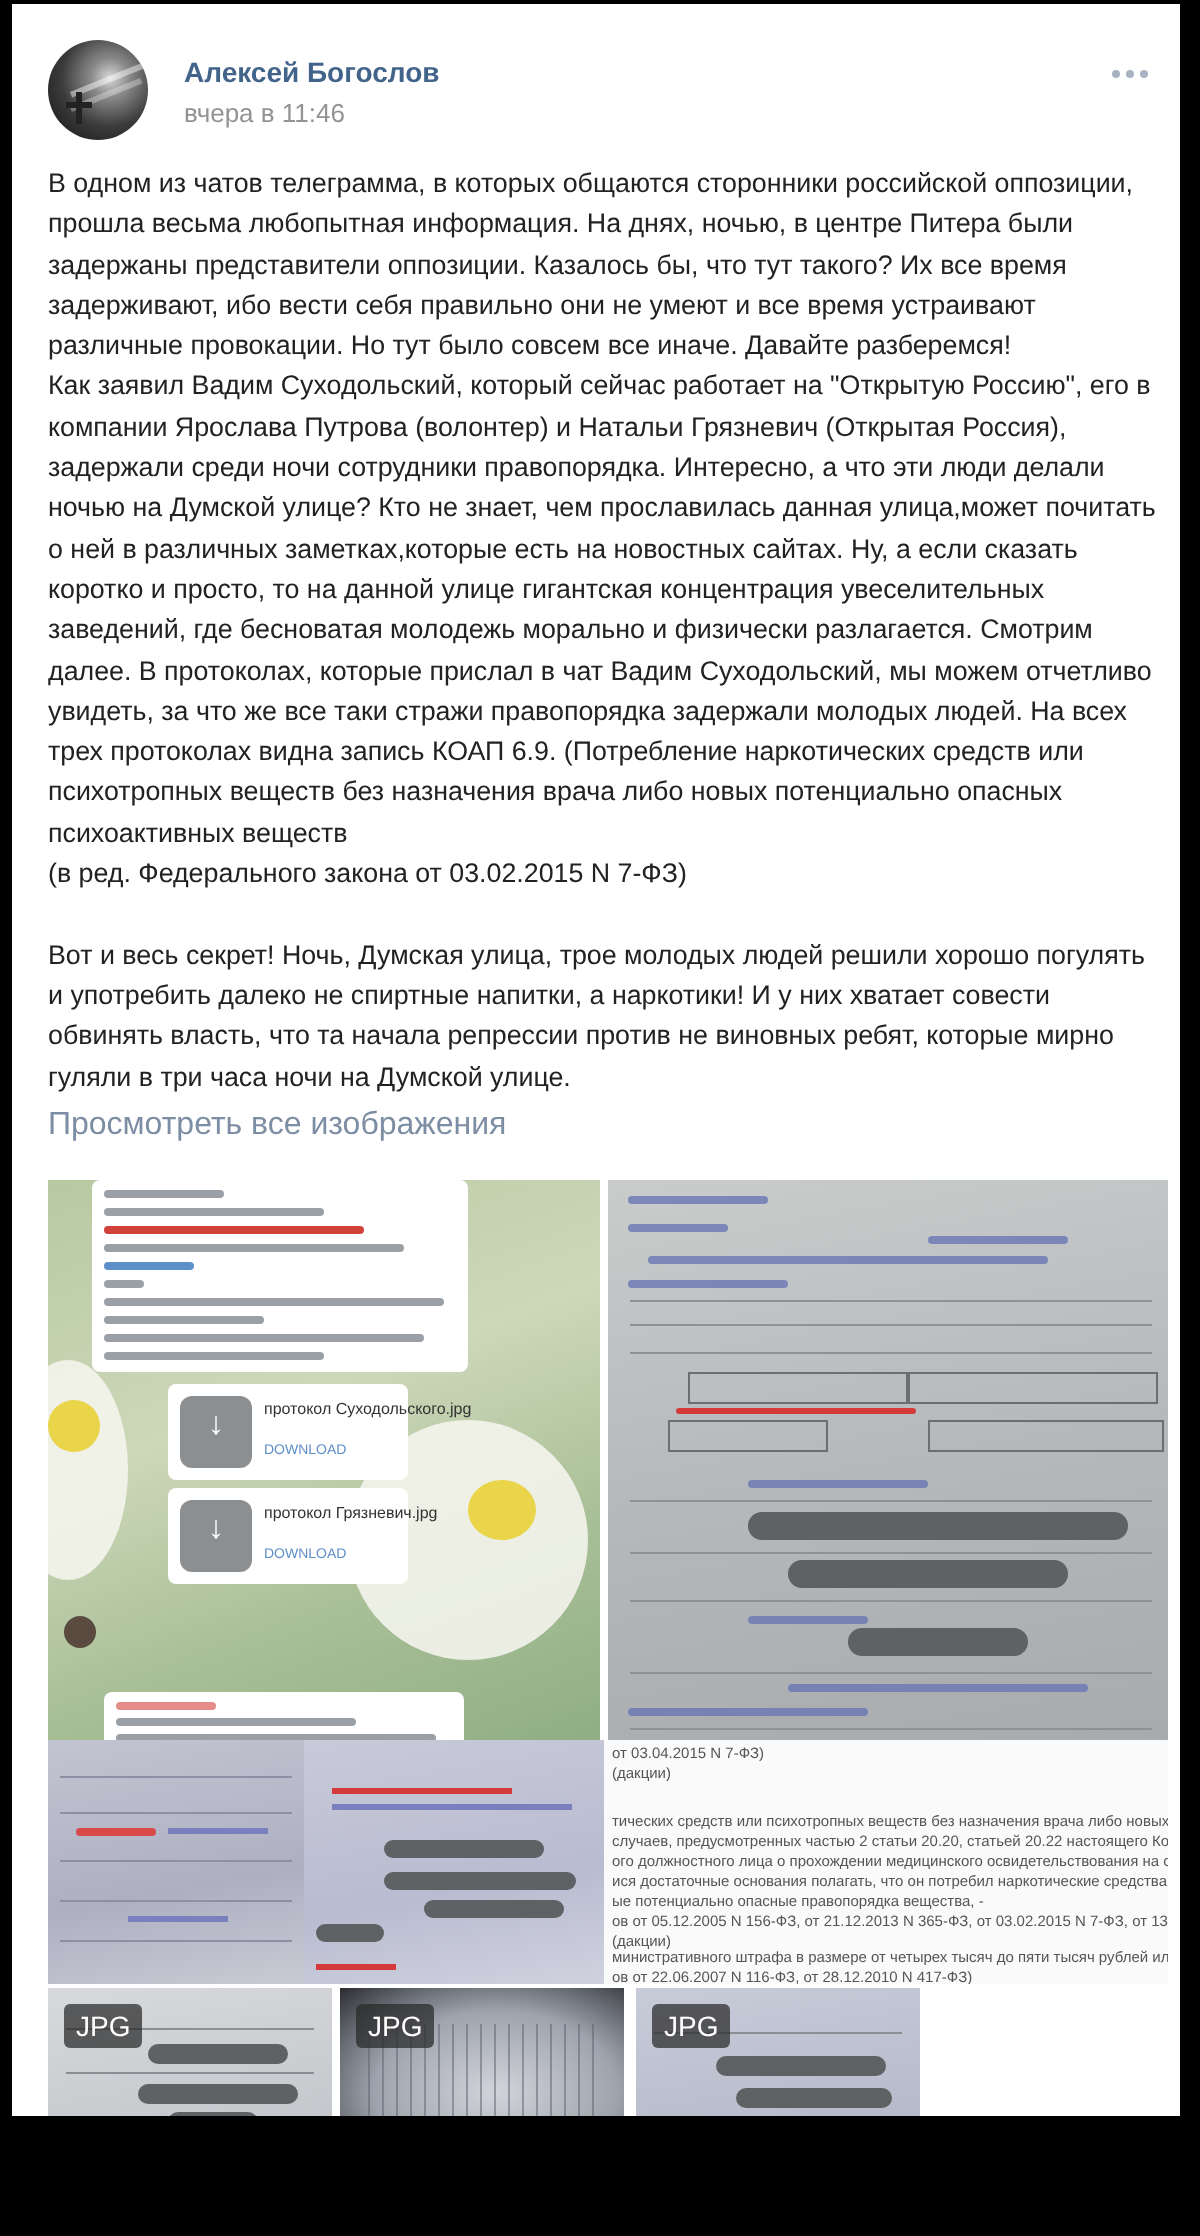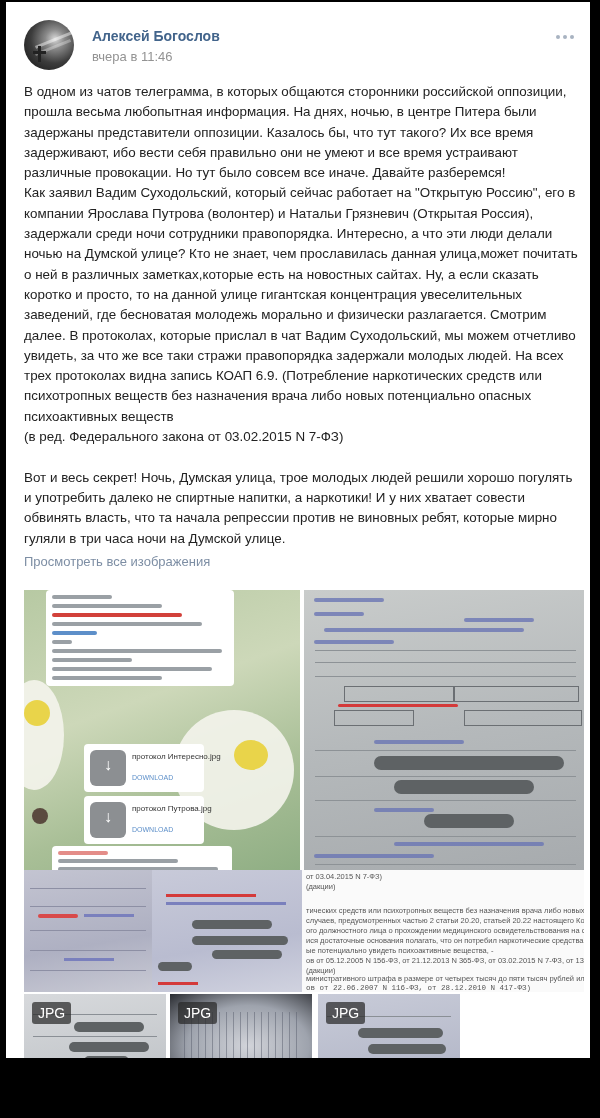--- a/index.html
+++ b/index.html
@@ -22,21 +22,21 @@
   .author { position: absolute; left: 68px; top: 12px; font-size: 14px; font-weight: bold; color: #42648b; }
   .time { position: absolute; left: 68px; top: 33px; font-size: 13px; color: #939393; }
   .more-btn { position: absolute; right: -6px; top: 14px; width: 30px; height: 14px; display: flex; gap: 3px; align-items: center; justify-content: center; cursor: pointer; }
   .more-btn span { width: 4px; height: 4px; border-radius: 50%; background: #a8b3c1; }
 
   .post-text {
     position: absolute; left: 18px; top: 80px; width: 556px;
     font-size: 13.4px; line-height: 20.3px; color: #222;
     white-space: pre-wrap;
   }
-  .show-all { position: absolute; left: 18px; top: 552px; font-size: 13px; color: #7d8ea4; cursor: pointer; }
+  .show-all { position: absolute; left: 18px; top: 552px; font-size: 16px; color: #7d8ea4; cursor: pointer; }
 
   .img { position: absolute; overflow: hidden; cursor: pointer; }
   
   .img1 { left: 18px; top: 588px; width: 276px; height: 280px;
     background: linear-gradient(160deg, #b7c9a3 0%, #cdd8b9 40%, #a9bf97 70%, #8fae84 100%); }
   .tg-bubble { position: absolute; background: #fff; border-radius: 4px; }
   .tg-line { position: absolute; height: 4px; background: #9aa0a5; border-radius: 2px; }
   .tg-red { background: #d2413a; }
   .tg-blue { background: #5d8fc9; }
   .tg-file { position: absolute; left: 60px; width: 120px; height: 48px; background: #fff; border-radius: 4px; }
@@ -111,28 +111,28 @@
       <div class="tg-line" style="left:6px;top:14px;width:110px;"></div>
       <div class="tg-line tg-red" style="left:6px;top:23px;width:130px;"></div>
       <div class="tg-line" style="left:6px;top:32px;width:150px;"></div>
       <div class="tg-line tg-blue" style="left:6px;top:41px;width:45px;"></div>
       <div class="tg-line" style="left:6px;top:50px;width:20px;"></div>
       <div class="tg-line" style="left:6px;top:59px;width:170px;"></div>
       <div class="tg-line" style="left:6px;top:68px;width:80px;"></div>
       <div class="tg-line" style="left:6px;top:77px;width:160px;"></div>
       <div class="tg-line" style="left:6px;top:86px;width:110px;"></div>
     </div>
+    <div class="tg-file" style="top:102px;">
+      <div class="dl"></div>
+      <div class="nm">протокол Суходольского.jpg</div>
+      <div class="dlt">DOWNLOAD</div>
+    </div>
     <div class="tg-file" style="top:154px;">
       <div class="dl"></div>
-      <div class="nm">протокол Интересно.jpg</div>
-      <div class="dlt">DOWNLOAD</div>
-    </div>
-    <div class="tg-file" style="top:206px;">
-      <div class="dl"></div>
-      <div class="nm">протокол Путрова.jpg</div>
+      <div class="nm">протокол Грязневич.jpg</div>
       <div class="dlt">DOWNLOAD</div>
     </div>
     <div style="position:absolute;left:8px;top:218px;width:16px;height:16px;border-radius:50%;background:#5a4a3f;"></div>
     <div class="tg-bubble" style="left:28px;top:256px;width:180px;height:40px;">
       <div class="tg-line tg-red" style="left:6px;top:5px;width:50px;opacity:.6;"></div>
       <div class="tg-line" style="left:6px;top:13px;width:120px;"></div>
       <div class="tg-line" style="left:6px;top:21px;width:160px;"></div>
     </div>
   </div>
 
@@ -183,25 +183,25 @@
     <div style="position:absolute;left:6px;top:92px;width:34px;height:9px;background:#5e6264;border-radius:5px;"></div>
     <div style="position:absolute;left:6px;top:112px;width:40px;height:3px;background:#d43a3a;"></div>
   </div>
   <div class="img img5">
     <div class="law" style="top:2px;">от 03.04.2015 N 7-ФЗ)</div>
     <div class="law" style="top:12px;">(дакции)</div>
     <div class="law" style="top:36px;">тических средств или психотропных веществ без назначения врача либо новых потенциальн</div>
     <div class="law" style="top:46px;"> случаев, предусмотренных частью 2 статьи 20.20, статьей 20.22 настоящего Кодекса, либо</div>
     <div class="law" style="top:56px;">ого должностного лица о прохождении медицинского освидетельствования на состояние о</div>
     <div class="law" style="top:66px;">ися достаточные основания полагать, что он потребил наркотические средства или пси</div>
-    <div class="law" style="top:76px;">ые потенциально увидеть психоактивные вещества, -</div>
+    <div class="law" style="top:76px;">ые потенциально опасные правопорядка вещества, -</div>
     <div class="law" style="top:86px;">ов от 05.12.2005 N 156-ФЗ, от 21.12.2013 N 365-ФЗ, от 03.02.2015 N 7-ФЗ, от 13.07.2015 N 230</div>
     <div class="law" style="top:96px;">(дакции)</div>
     <div class="law" style="top:104px;">министративного штрафа в размере от четырех тысяч до пяти тысяч рублей или администр</div>
-    <div class="law" style="top:114px;font-family:Liberation Mono, monospace;">ов от 22.06.2007 N 116-ФЗ, от 28.12.2010 N 417-ФЗ)</div>
+    <div class="law" style="top:114px;">ов от 22.06.2007 N 116-ФЗ, от 28.12.2010 N 417-ФЗ)</div>
   </div>
 
   <div class="file file1">
     <div class="doc-row" style="top:20px;"></div>
     <div class="doc-blk" style="left:50px;top:28px;width:70px;"></div>
     <div class="doc-row" style="top:42px;"></div>
     <div class="doc-blk" style="left:45px;top:48px;width:80px;"></div>
     <div class="doc-blk" style="left:60px;top:62px;width:45px;"></div>
     <div class="badge">JPG</div>
     <div class="cap">

